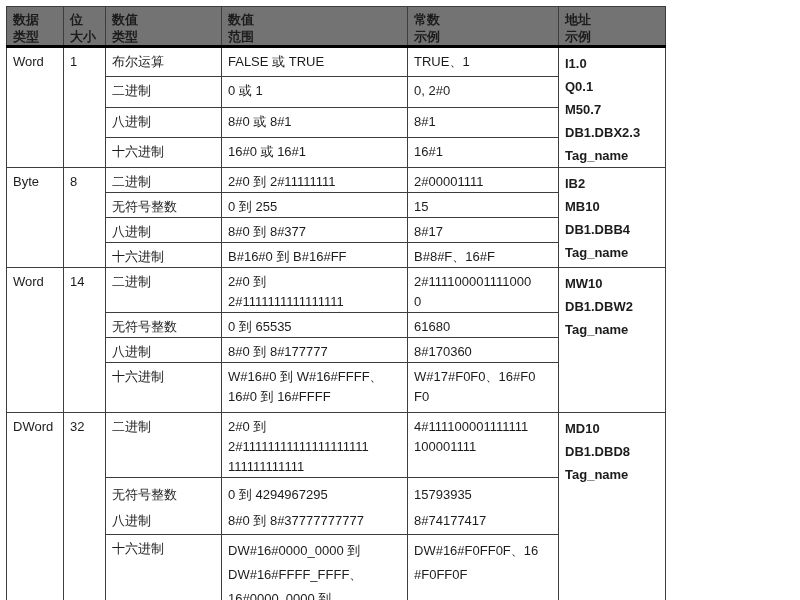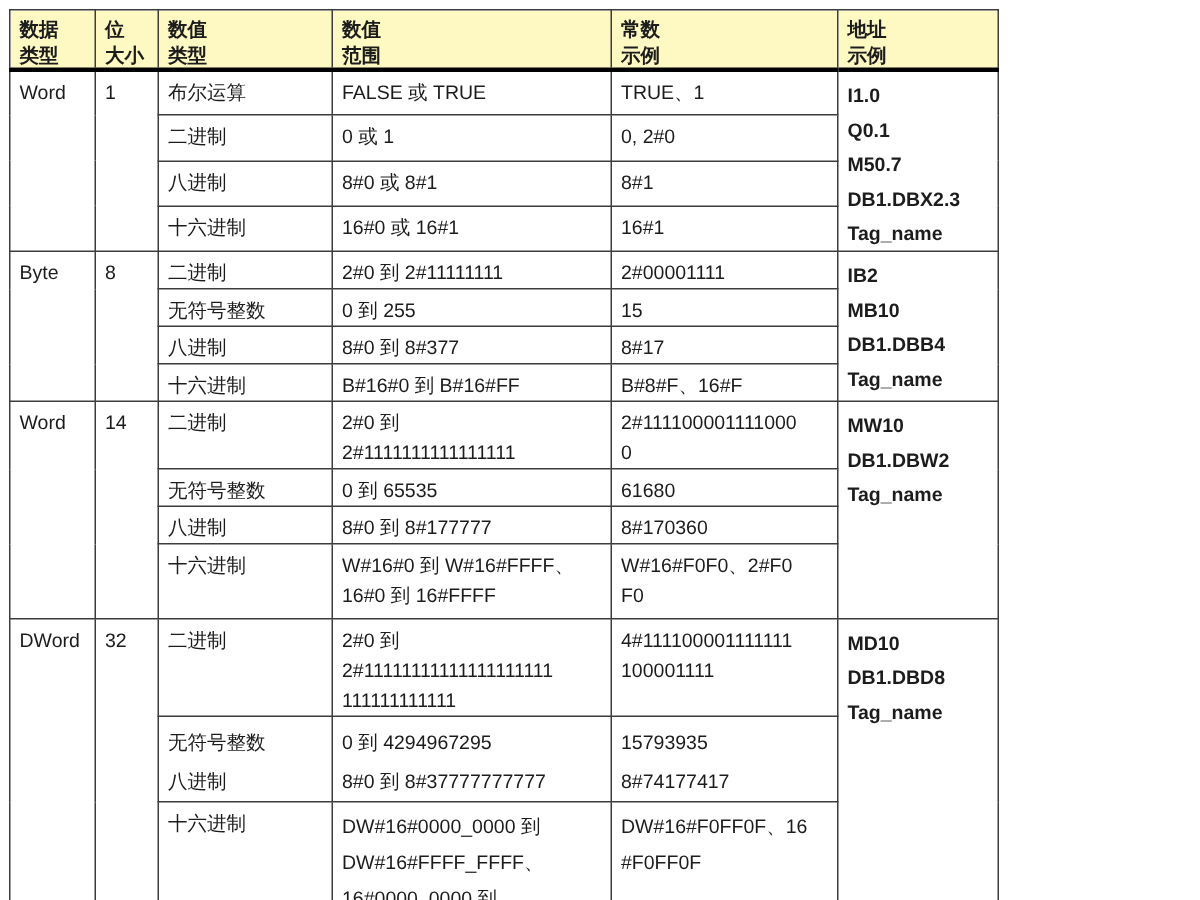--- a/index.html
+++ b/index.html
@@ -31,21 +31,21 @@
     color: #1c1c1c;
     white-space: pre-line;
     overflow: hidden;
     word-break: break-all;
     line-height: 20px;
   }
   .dt th {
     font-weight: bold;
     line-height: 17px;
     border-bottom: 3px solid #000000;
-    background: #fef9c3;
+    background: #737373;
   }
   .dt td.addr { line-height: 23px; font-weight: bold; }
   .dt tr.merged td { line-height: 26px; }
   .dt td.hex4 { line-height: 24px; }
   tr.hh  { height: 37px; }
   tr.h26 { height: 26px; }
   tr.h24 { height: 24px; }
   tr.h44 { height: 44px; }
   tr.h50 { height: 50px; }
   tr.h61 { height: 61px; }
@@ -170,21 +170,21 @@
     </tr>
     <tr class="h24">
       <td>八进制</td>
       <td>8#0 到 8#177777</td>
       <td>8#170360</td>
     </tr>
     <tr class="h50">
       <td>十六进制</td>
       <td>W#16#0 到 W#16#FFFF、
 16#0 到 16#FFFF</td>
-      <td>W#16#F0F0、2#F0
+      <td>W#17#F0F0、16#F0
 F0</td>
     </tr>
 
     <tr class="h61">
       <td rowspan="3">DWord</td>
       <td rowspan="3">32</td>
       <td>二进制</td>
       <td>2#0 到
 2#11111111111111111111
 111111111111</td>

